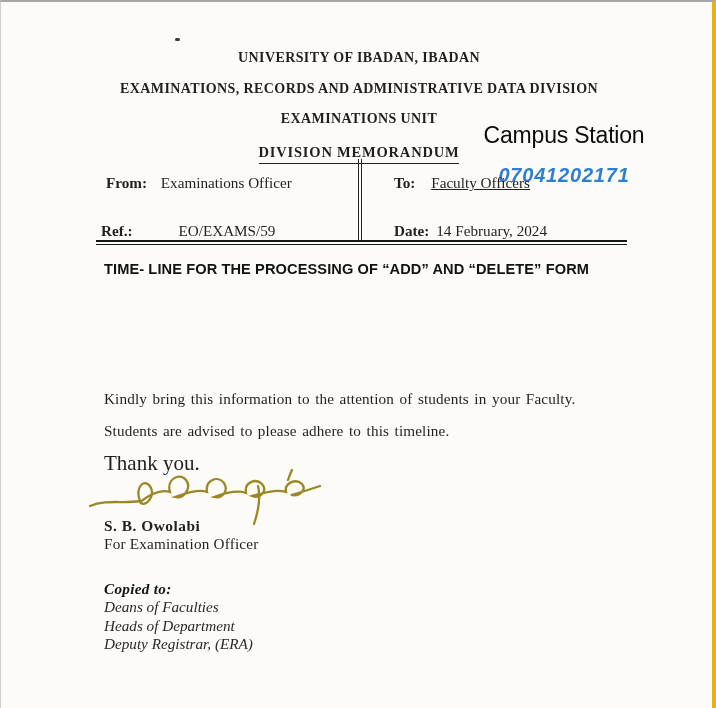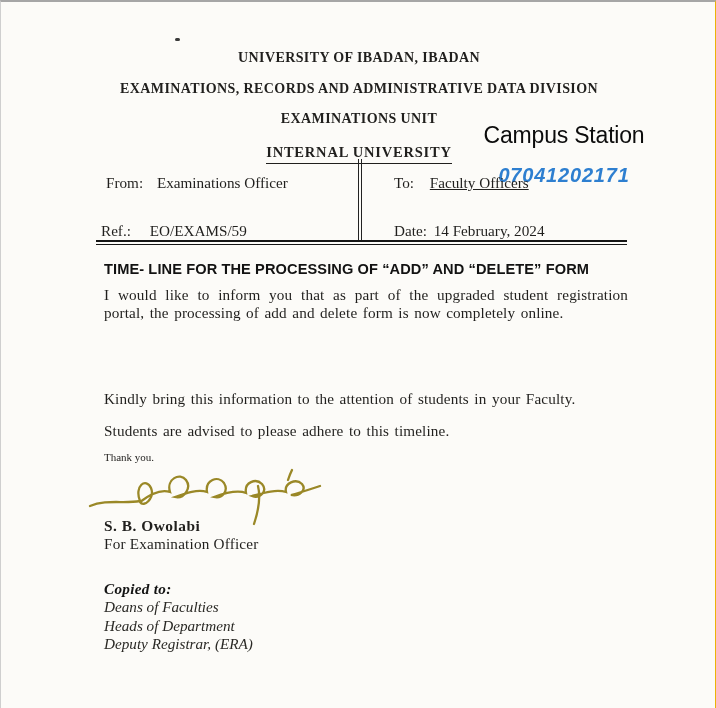--- a/index.html
+++ b/index.html
@@ -11,21 +11,21 @@
     --edge-gray:#a6a6a6;
   }
   html,body{margin:0;padding:0;background:#fff;}
   .page{
     position:relative;
     width:716px;height:708px;
     box-sizing:border-box;
     background:var(--paper);
     border-top:2px solid var(--edge-gray);
     border-left:1px solid #cfcfcf;
-    border-right:1px solid #eab308;
+    border-right:4px solid #eab308;
     font-family:"Liberation Serif", serif;
     color:var(--ink);
     overflow:hidden;
   }
   .abs{position:absolute;}
   .center-line{
     left:0;width:716px;text-align:center;
     font-weight:bold;font-size:14px;letter-spacing:.4px;
   }
   .memo-title-wrap{left:0;width:716px;text-align:center;}
@@ -39,38 +39,38 @@
   .watermark{left:478px;top:120px;width:170px;text-align:center;
     font-family:"Liberation Sans", sans-serif;}
   .wm-name{font-weight:normal;font-size:23px;letter-spacing:-0.2px;color:#0c0c0c;}
   .wm-phone{font-weight:bold;font-style:italic;font-size:20px;letter-spacing:.8px;
     color:var(--phone-blue);margin-top:15px;}
   .meta-divider{
     left:357px;top:157px;height:83px;width:2px;
     border-left:1.4px solid #222;border-right:1.4px solid #222;
   }
   .meta-cell{font-size:15.2px;white-space:nowrap;}
-  .meta-label{font-weight:normal;}
+  .meta-label{font-weight:bold;}
   .double-rule{
     left:95px;top:238px;width:531px;height:2px;
     border-top:2.5px solid #161616;border-bottom:1.5px solid #161616;
     background:var(--paper);
   }
   .subject{
     left:103px;top:259px;width:540px;
     font-family:"Liberation Sans", sans-serif;
     font-weight:bold;font-size:14.6px;letter-spacing:.1px;color:#121212;
   }
   .para{
     left:103px;width:524px;
     font-size:15.2px;line-height:17.6px;text-align:justify;
     letter-spacing:.15px;word-spacing:1.5px;
   }
   .single{text-align:left;}
-  .closing{left:103px;top:449px;font-size:11px;}
+  .closing{left:103px;top:449px;font-size:21px;}
   .signature-svg{left:85px;top:466px;color:var(--signature-ink);}
   .sig-name{left:103px;top:515px;font-weight:bold;font-size:15.4px;letter-spacing:.5px;}
   .sig-title{left:103px;top:533px;font-size:15.2px;letter-spacing:.2px;}
   .copied{left:103px;top:578px;font-size:15.2px;line-height:18.4px;font-style:italic;color:#2a2925;}
   .copied-label{font-weight:bold;letter-spacing:.3px;color:#141414;}
 </style>
 </head>
 <body>
 
 <div class="page">
@@ -80,47 +80,46 @@
   <div class="abs center-line" style="top:48px;">UNIVERSITY OF IBADAN, IBADAN</div>
   <div class="abs center-line" style="top:79px;">EXAMINATIONS, RECORDS AND ADMINISTRATIVE DATA DIVISION</div>
   <div class="abs center-line" style="top:109px;">EXAMINATIONS UNIT</div>
 
   <div class="abs watermark">
     <div class="wm-name">Campus Station</div>
     <div class="wm-phone">07041202171</div>
   </div>
 
   <div class="abs memo-title-wrap" style="top:141px;">
-    <span class="memo-title">INTERNAL UNIVERSITY</span>
+    <span class="memo-title">DIVISION MEMORANDUM</span>
   </div>
 
   <div class="abs meta-divider"></div>
 
   <div class="abs meta-cell" style="left:105px;top:172px;">
     <span class="meta-label">From:</span>
     <span style="margin-left:10px;">Examinations Officer</span>
   </div>
   <div class="abs meta-cell" style="left:393px;top:172px;">
     <span class="meta-label">To:</span>
     <span style="margin-left:12px;text-decoration:underline;">Faculty Officers</span>
   </div>
   <div class="abs meta-cell" style="left:100px;top:220px;">
     <span class="meta-label">Ref.:</span>
-    <span style="margin-left:15px;">EO/EXAMS/59</span>
+    <span style="margin-left:42px;">EO/EXAMS/59</span>
   </div>
   <div class="abs meta-cell" style="left:393px;top:220px;">
     <span class="meta-label">Date:</span>
     <span style="margin-left:3px;">14 February, 2024</span>
   </div>
 
   <div class="abs double-rule"></div>
 
   <div class="abs subject">TIME- LINE FOR THE PROCESSING OF “ADD” AND “DELETE” FORM</div>
 
-  <div class="abs para" style="top:284px;">I would like to inform you that as part of the upgraded student registration portal, the processing of add and delete form is now completely online.</div>
   <div class="abs para single" style="top:388px;">Kindly bring this information to the attention of students in your Faculty.</div>
   <div class="abs para single" style="top:420px;">Students are advised to please adhere to this timeline.</div>
 
   <div class="abs closing">Thank you.</div>
 
   <svg class="abs signature-svg" width="240" height="60" viewBox="0 0 240 60">
     <g fill="none" stroke="currentColor" stroke-width="2.3" stroke-linecap="round">
       <path d="M4,38 C20,31 38,36 54,33 C48,18 60,9 65,20 C69,30 58,40 54,34
                C63,27 75,21 84,24 C80,11 94,4 100,12 C106,20 98,31 89,29
                C100,25 112,21 121,24 C119,12 132,7 138,15 C143,23 136,31 128,29

